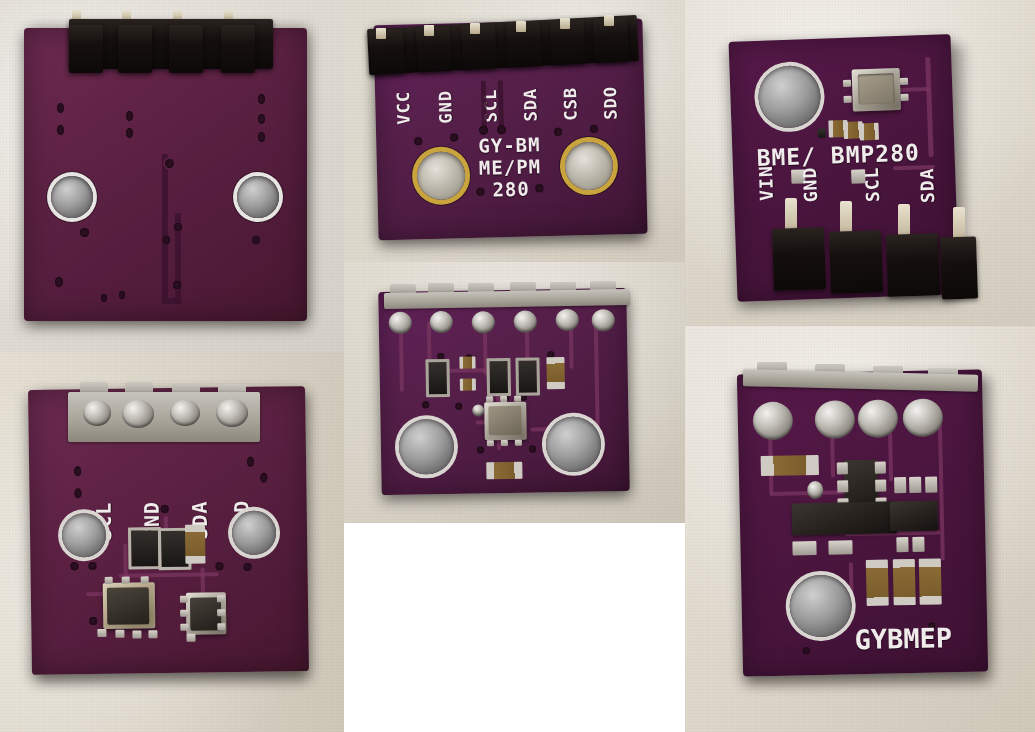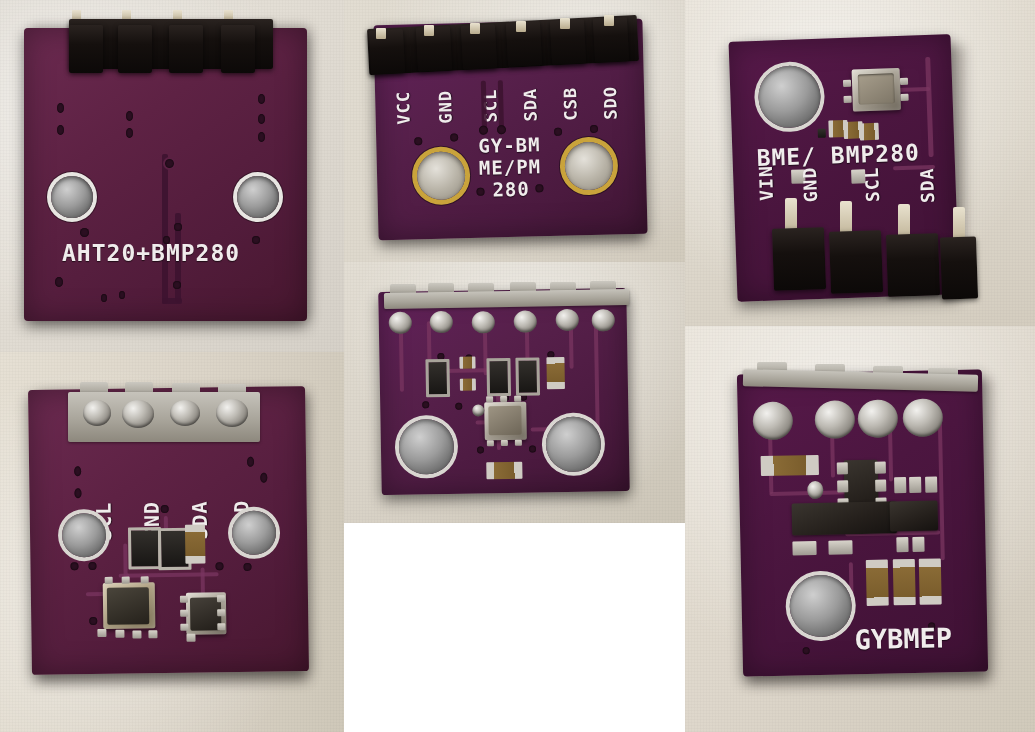--- a/index.html
+++ b/index.html
@@ -119,21 +119,20 @@
       <div class="via" style="left:77px;top:266px;width:6px;height:8px;"></div>
       <div class="via" style="left:95px;top:263px;width:6px;height:8px;"></div>
       <div class="via" style="left:139px;top:129px;width:9px;height:9px;border:2px solid #5a2143;"></div>
       <div class="via" style="left:150px;top:195px;width:8px;height:8px;"></div>
       <div class="via" style="left:139px;top:208px;width:7px;height:8px;"></div>
       <div class="via" style="left:149px;top:253px;width:8px;height:8px;"></div>
 
       <div class="hole" style="left:27px;top:148px;width:42px;height:42px;"></div>
       <div class="hole" style="left:213px;top:148px;width:42px;height:42px;"></div>
 
-      <div class="silk" style="left:38px;top:212px;font-size:23px;">AHT20+BMP280</div>
     </div>
 
     <div class="pin-tip" style="left:72px;top:10px;width:9px;height:12px;"></div>
     <div class="pin-tip" style="left:122px;top:10px;width:9px;height:12px;"></div>
     <div class="pin-tip" style="left:173px;top:10px;width:9px;height:12px;"></div>
     <div class="pin-tip" style="left:224px;top:10px;width:9px;height:12px;"></div>
     <div class="header-blk" style="left:69px;top:19px;width:204px;height:50px;"></div>
     <div class="header-blk" style="left:69px;top:25px;width:34px;height:48px;"></div>
     <div class="header-blk" style="left:118px;top:25px;width:34px;height:48px;"></div>
     <div class="header-blk" style="left:169px;top:25px;width:34px;height:48px;"></div>

